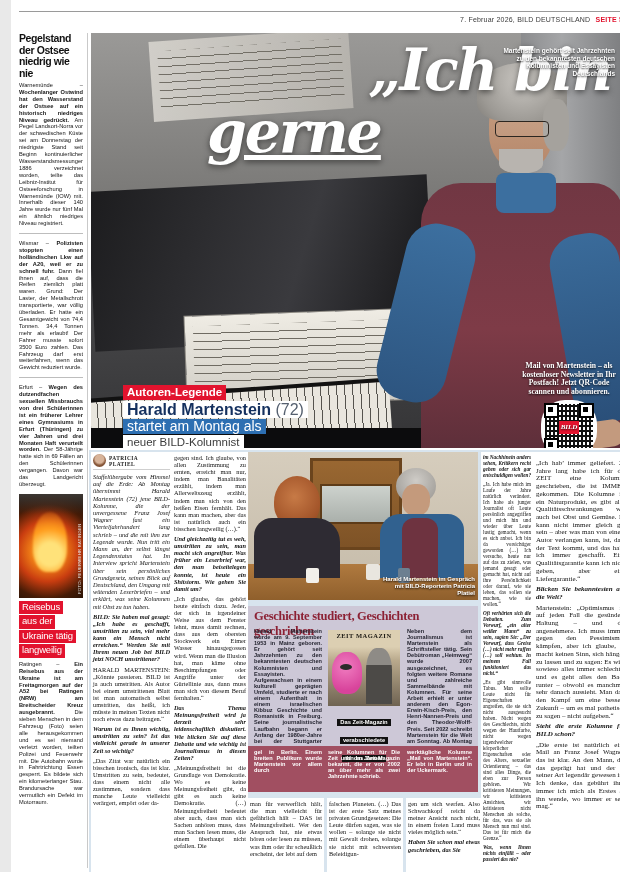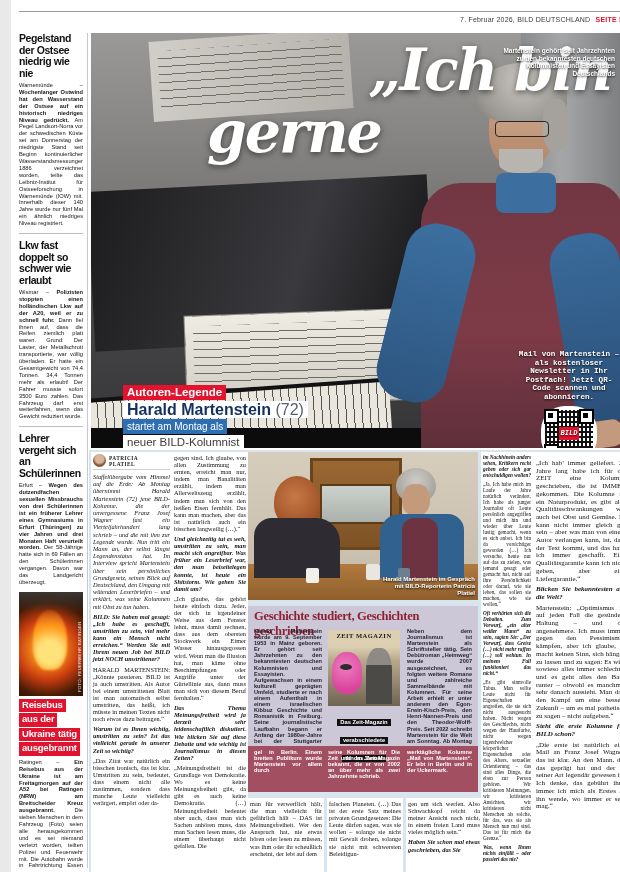--- a/index.html
+++ b/index.html
@@ -19,21 +19,21 @@
   .sb-body{font-size:5.7px;line-height:6.9px;text-align:justify;margin:0 0 6px 0;color:#151515;}
   .sb-body b{font-weight:700;}
   .sb-div{height:1px;background:#bdbdbd;margin:5px 0 6px 0;}
   .bus-photo{position:relative;width:64px;height:104px;margin:2px 0 3px 0;overflow:hidden;
      background:radial-gradient(circle at 45% 55%, #f7b83a 0 12%, #ef7d16 25%, #c93d10 45%, #461b06 70%, #140d06 100%);}
   .bus-photo .flame{position:absolute;left:14px;top:18px;width:34px;height:60px;border-radius:50% 50% 40% 40%;
      background:radial-gradient(circle at 50% 70%, #ffe27a 0 25%, #ff9d1e 55%, rgba(201,61,16,.2) 100%);filter:blur(1px);}
   .bus-photo .smoke{position:absolute;left:0;top:0;width:64px;height:20px;background:linear-gradient(#3c3733,rgba(60,55,51,0));}
   .vcredit{writing-mode:vertical-rl;transform:rotate(180deg);font-size:4.2px;letter-spacing:.3px;color:#e8e8e8;}
   .bus-credit{position:absolute;right:1px;top:8px;height:92px;}
-  .chip-red{display:table;background:#e2132e;color:#fff;font-weight:700;font-size:9.5px;line-height:10.5px;
+  .chip-red{display:table;background:#e2132e;color:#fff;font-weight:400;font-size:9.5px;line-height:10.5px;
      letter-spacing:-.2px;padding:1px 3px 2px 3px;margin-bottom:1px;}
 
   
   .hero{left:80px;top:33px;width:532px;height:415px;overflow:hidden;background:linear-gradient(#6b6b6d,#343436);}
   .hero .wall{position:absolute;left:0;top:0;width:532px;height:200px;background:linear-gradient(#9a9997,#737270);}
   .hero .door{position:absolute;left:430px;top:0;width:102px;height:300px;background:linear-gradient(90deg,#8b8c8e,#a5a6a8 40%,#7d7e80);}
   .hero .sheet1{position:absolute;left:60px;top:2px;width:200px;height:80px;background:linear-gradient(100deg,#d8d5cf,#b9b6b0);transform:rotate(-4deg);opacity:.9;}
   .hero .sheet2{position:absolute;left:95px;top:280px;width:215px;height:90px;background:linear-gradient(#efece4,#cfccc4);transform:rotate(-2deg);
      box-shadow:0 0 0 1px #8a8780;}
   .hero .staff{position:absolute;left:8px;top:10px;right:8px;bottom:10px;
@@ -53,33 +53,33 @@
      background:radial-gradient(circle at 50% 30%,#c9c6c1,#9c9994 70%,#807d78);}
   .hero .hair-side{position:absolute;left:452px;top:66px;width:26px;height:52px;border-radius:40%;background:#a5a29d;}
   .hero .glasses{position:absolute;left:404px;top:88px;width:52px;height:14px;border:1.5px solid #2c2620;border-radius:4px;
      background:rgba(255,255,255,.08);}
   .hero .beard{position:absolute;left:408px;top:116px;width:44px;height:24px;border-radius:0 0 40% 40%;background:#b8b4af;}
   .hero .hand{position:absolute;left:488px;top:388px;width:44px;height:27px;border-radius:10px;background:#c39a7e;transform:rotate(-8deg);}
   .hero-headline{position:absolute;left:20px;top:6px;width:500px;color:#fff;
      font-family:"DejaVu Serif","Liberation Serif",serif;font-style:italic;font-weight:700;
      font-size:57px;line-height:62px;letter-spacing:-2px;text-shadow:0 2px 6px rgba(0,0,0,.55);}
   .hero-headline div:nth-child(1){padding-left:42px;text-align:right;}
-  .hero-headline div:nth-child(2){padding-left:96px;}
+  .hero-headline div:nth-child(2){padding-left:96px;text-decoration:underline;}
   .hero-headline div:nth-child(3){padding-left:2px;}
   .hero-caption{position:absolute;right:8px;top:14px;width:112px;text-align:right;color:#fff;font-weight:700;
      font-size:6.5px;line-height:7.6px;text-shadow:0 1px 2px rgba(0,0,0,.8);}
   .label-stack{position:absolute;left:32px;top:352px;}
   .label-stack .row{display:table;margin-bottom:1px;}
   .lab-red{background:#e2132e;color:#fff;font-weight:700;font-size:11.5px;line-height:13px;padding:1px 4px;}
   .lab-white-name{background:#fff;color:#14305e;font-weight:700;font-size:16px;line-height:15px;padding:1px 4px;}
   .lab-white-name .age{font-weight:400;color:#55606f;}
-  .lab-blue{background:#2d6fb2;color:#fff;font-weight:400;font-size:10px;line-height:13px;padding:1px 4px;text-align:right;}
+  .lab-blue{background:#2d6fb2;color:#fff;font-weight:400;font-size:14px;line-height:13px;padding:1px 4px;text-align:right;}
   .lab-white{background:#fff;color:#3c3c3c;font-weight:400;font-size:11.5px;line-height:13px;padding:1px 4px;}
-  .promo{position:absolute;right:2px;top:317px;width:104px;text-align:center;color:#fff;font-weight:700;
-     font-family:Liberation Mono, monospace;font-size:7.6px;line-height:8.6px;text-shadow:0 1px 2px rgba(0,0,0,.85);}
+  .promo{position:absolute;right:2px;top:329px;width:104px;text-align:center;color:#fff;font-weight:700;
+     font-family:Liberation Serif, serif;font-size:7.6px;line-height:8.6px;text-shadow:0 1px 2px rgba(0,0,0,.85);}
   .qr{position:relative;width:50px;height:50px;margin:4px auto 0 auto;background:#fff;padding:3px;border-radius:24px;}
   .qr .noise{position:absolute;left:4px;top:4px;width:48px;height:48px;
      background:repeating-linear-gradient(0deg,#111 0 2px,transparent 2px 5px),
                 repeating-linear-gradient(90deg,#111 0 2px,#fff 2px 4px);}
   .qr .finder{position:absolute;width:11px;height:11px;border:2px solid #000;background:#fff;}
   .qr .finder::after{content:"";position:absolute;left:2px;top:2px;width:5px;height:5px;background:#000;}
   .qr .f1{left:3px;top:3px;} .qr .f2{right:3px;top:3px;} .qr .f3{left:3px;bottom:3px;}
   .qr .logo{position:absolute;left:18px;top:21px;width:20px;height:13px;background:#e2132e;color:#fff;
      font-weight:700;font-style:italic;font-size:7px;line-height:13px;text-align:center;}
 
@@ -163,36 +163,34 @@
   <div class="abs top-rule"></div>
   <div class="abs dateline">
     <span>7. Februar 2026, BILD DEUTSCHLAND</span>
     <b>SEITE 5</b>
   </div>
 
   <div class="abs sidebar">
     <h3 class="sb-head">Pegelstand der Ostsee niedrig wie nie</h3>
     <p class="sb-body"><span>Warnemünde – </span><b>Wochenlanger Ostwind hat den Wasserstand der Ostsee auf ein historisch niedriges Niveau gedrückt.</b><span> Am Pegel Landsort-Norra vor der schwedischen Küste sei am Donnerstag der niedrigste Stand seit Beginn kontinuierlicher Wasserstandsmessungen 1886 verzeichnet worden, teilte das Leibniz-Institut für Ostseeforschung in Warnemünde (IOW) mit. Innerhalb dieser 140 Jahre wurde nur fünf Mal ein ähnlich niedriges Niveau registriert.</span></p>
     <div class="sb-div"></div>
-    <h3 class="sb-head">Lkw fast doppelt so schwer wie erlaubt</h3>
     <p class="sb-body"><span>Wismar – </span><b>Polizisten stoppten einen holländischen Lkw auf der A20, weil er zu schnell fuhr.</b><span> Dann fiel ihnen auf, dass die Reifen ziemlich platt waren. Grund: Der Laster, der Metallschrott transportierte, war völlig überladen. Er hatte ein Gesamtgewicht von 74,4 Tonnen. 34,4 Tonnen mehr als erlaubt! Der Fahrer musste sofort 3500 Euro zahlen. Das Fahrzeug darf erst weiterfahren, wenn das Gewicht reduziert wurde.</span></p>
     <div class="sb-div"></div>
-    <h3 class="sb-head">Lehrer vergeht sich an Schülerinnen</h3>
     <p class="sb-body"><span>Erfurt – </span><b>Wegen des dutzendfachen sexuellen Missbrauchs von drei Schülerinnen ist ein früherer Lehrer eines Gymnasiums in Erfurt (Thüringen) zu vier Jahren und drei Monaten Haft verurteilt worden.</b><span> Der 58-Jährige hatte sich in 69 Fällen an den Schülerinnen vergangen. Davon war das Landgericht überzeugt.</span></p>
 
     <div class="bus-photo">
       <div class="smoke"></div>
       <div class="flame"></div>
       <div class="bus-credit vcredit">FOTO: FEUERWEHR RATINGEN</div>
     </div>
     <div>
         <div class="chip-red">Reisebus</div>
         <div class="chip-red">aus der</div>
         <div class="chip-red">Ukraine tätig</div>
-        <div class="chip-red">ausgebrannt</div>
+        <div class="chip-red">langweilig</div>
       </div>
     <p class="sb-body" style="margin-top:3px;"><span>Ratingen – </span><b>Ein Reisebus aus der Ukraine ist am Freitagmorgen auf der A52 bei Ratingen (NRW) am Breitscheider Kreuz ausgebrannt.</b><span> Die sieben Menschen in dem Fahrzeug (Foto) seien alle herausgekommen und es sei niemand verletzt worden, teilten Polizei und Feuerwehr mit. Die Autobahn wurde in Fahrtrichtung Essen gesperrt. Es bildete sich ein kilometerlanger Stau. Brandursache war vermutlich ein Defekt im Motorraum.</span></p>
   </div>
   <div class="abs vrule"></div>
 
   <div class="abs hero">
     <div class="wall"></div>
     <div class="door"></div>
     <div class="sheet1">
         <div class="staff"></div>

